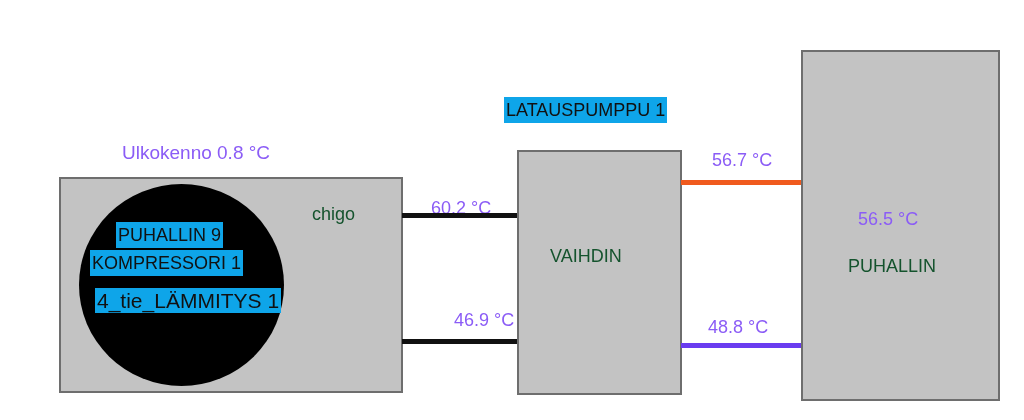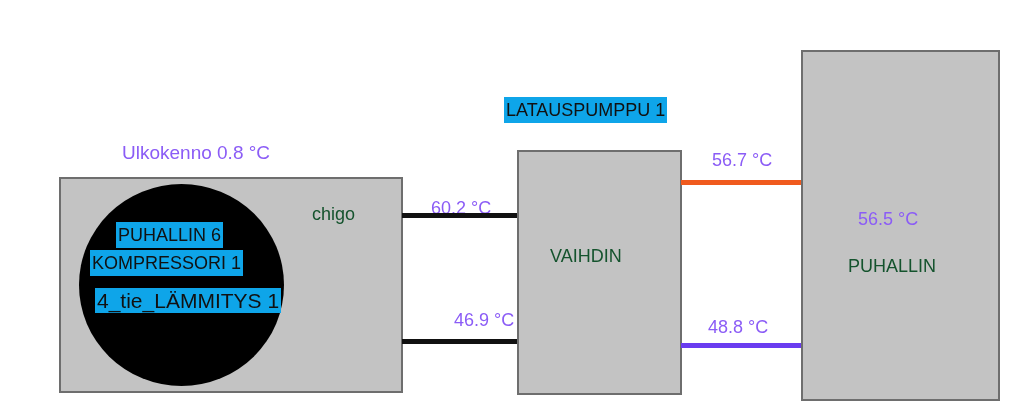--- a/index.html
+++ b/index.html
@@ -28,21 +28,21 @@
 </head>
 <body>
 
 <div class="temp" style="left:122px; top:142px; font-size:19px;">Ulkokenno 0.8 °C</div>
 
 <div class="box" style="left:59px; top:177px; width:344px; height:216px;">
 </div>
 <div class="label-dark" style="left:312px; top:204px;">chigo</div>
 
 <div class="circle"></div>
-<div class="status" style="left:116px; top:222px;">PUHALLIN 6</div>
+<div class="status" style="left:116px; top:222px;">PUHALLIN 9</div>
 <div class="status" style="left:90px; top:250px;">KOMPRESSORI 1</div>
 <div class="status" style="left:95px; top:288px; font-size:21px; line-height:25px;">4_tie_LÄMMITYS 1</div>
 
 <div class="temp" style="left:431px; top:172px;margin-top:26px;">60.2 °C</div>
 <div class="pipe" style="left:402px; top:213px; width:116px; background:#111;"></div>
 <div class="temp" style="left:454px; top:310px;">46.9 °C</div>
 <div class="pipe" style="left:402px; top:339px; width:116px; background:#111;"></div>
 
 <div class="status" style="left:504px; top:97px;">LATAUSPUMPPU 1</div>
 <div class="box" style="left:517px; top:150px; width:165px; height:245px;"></div>

